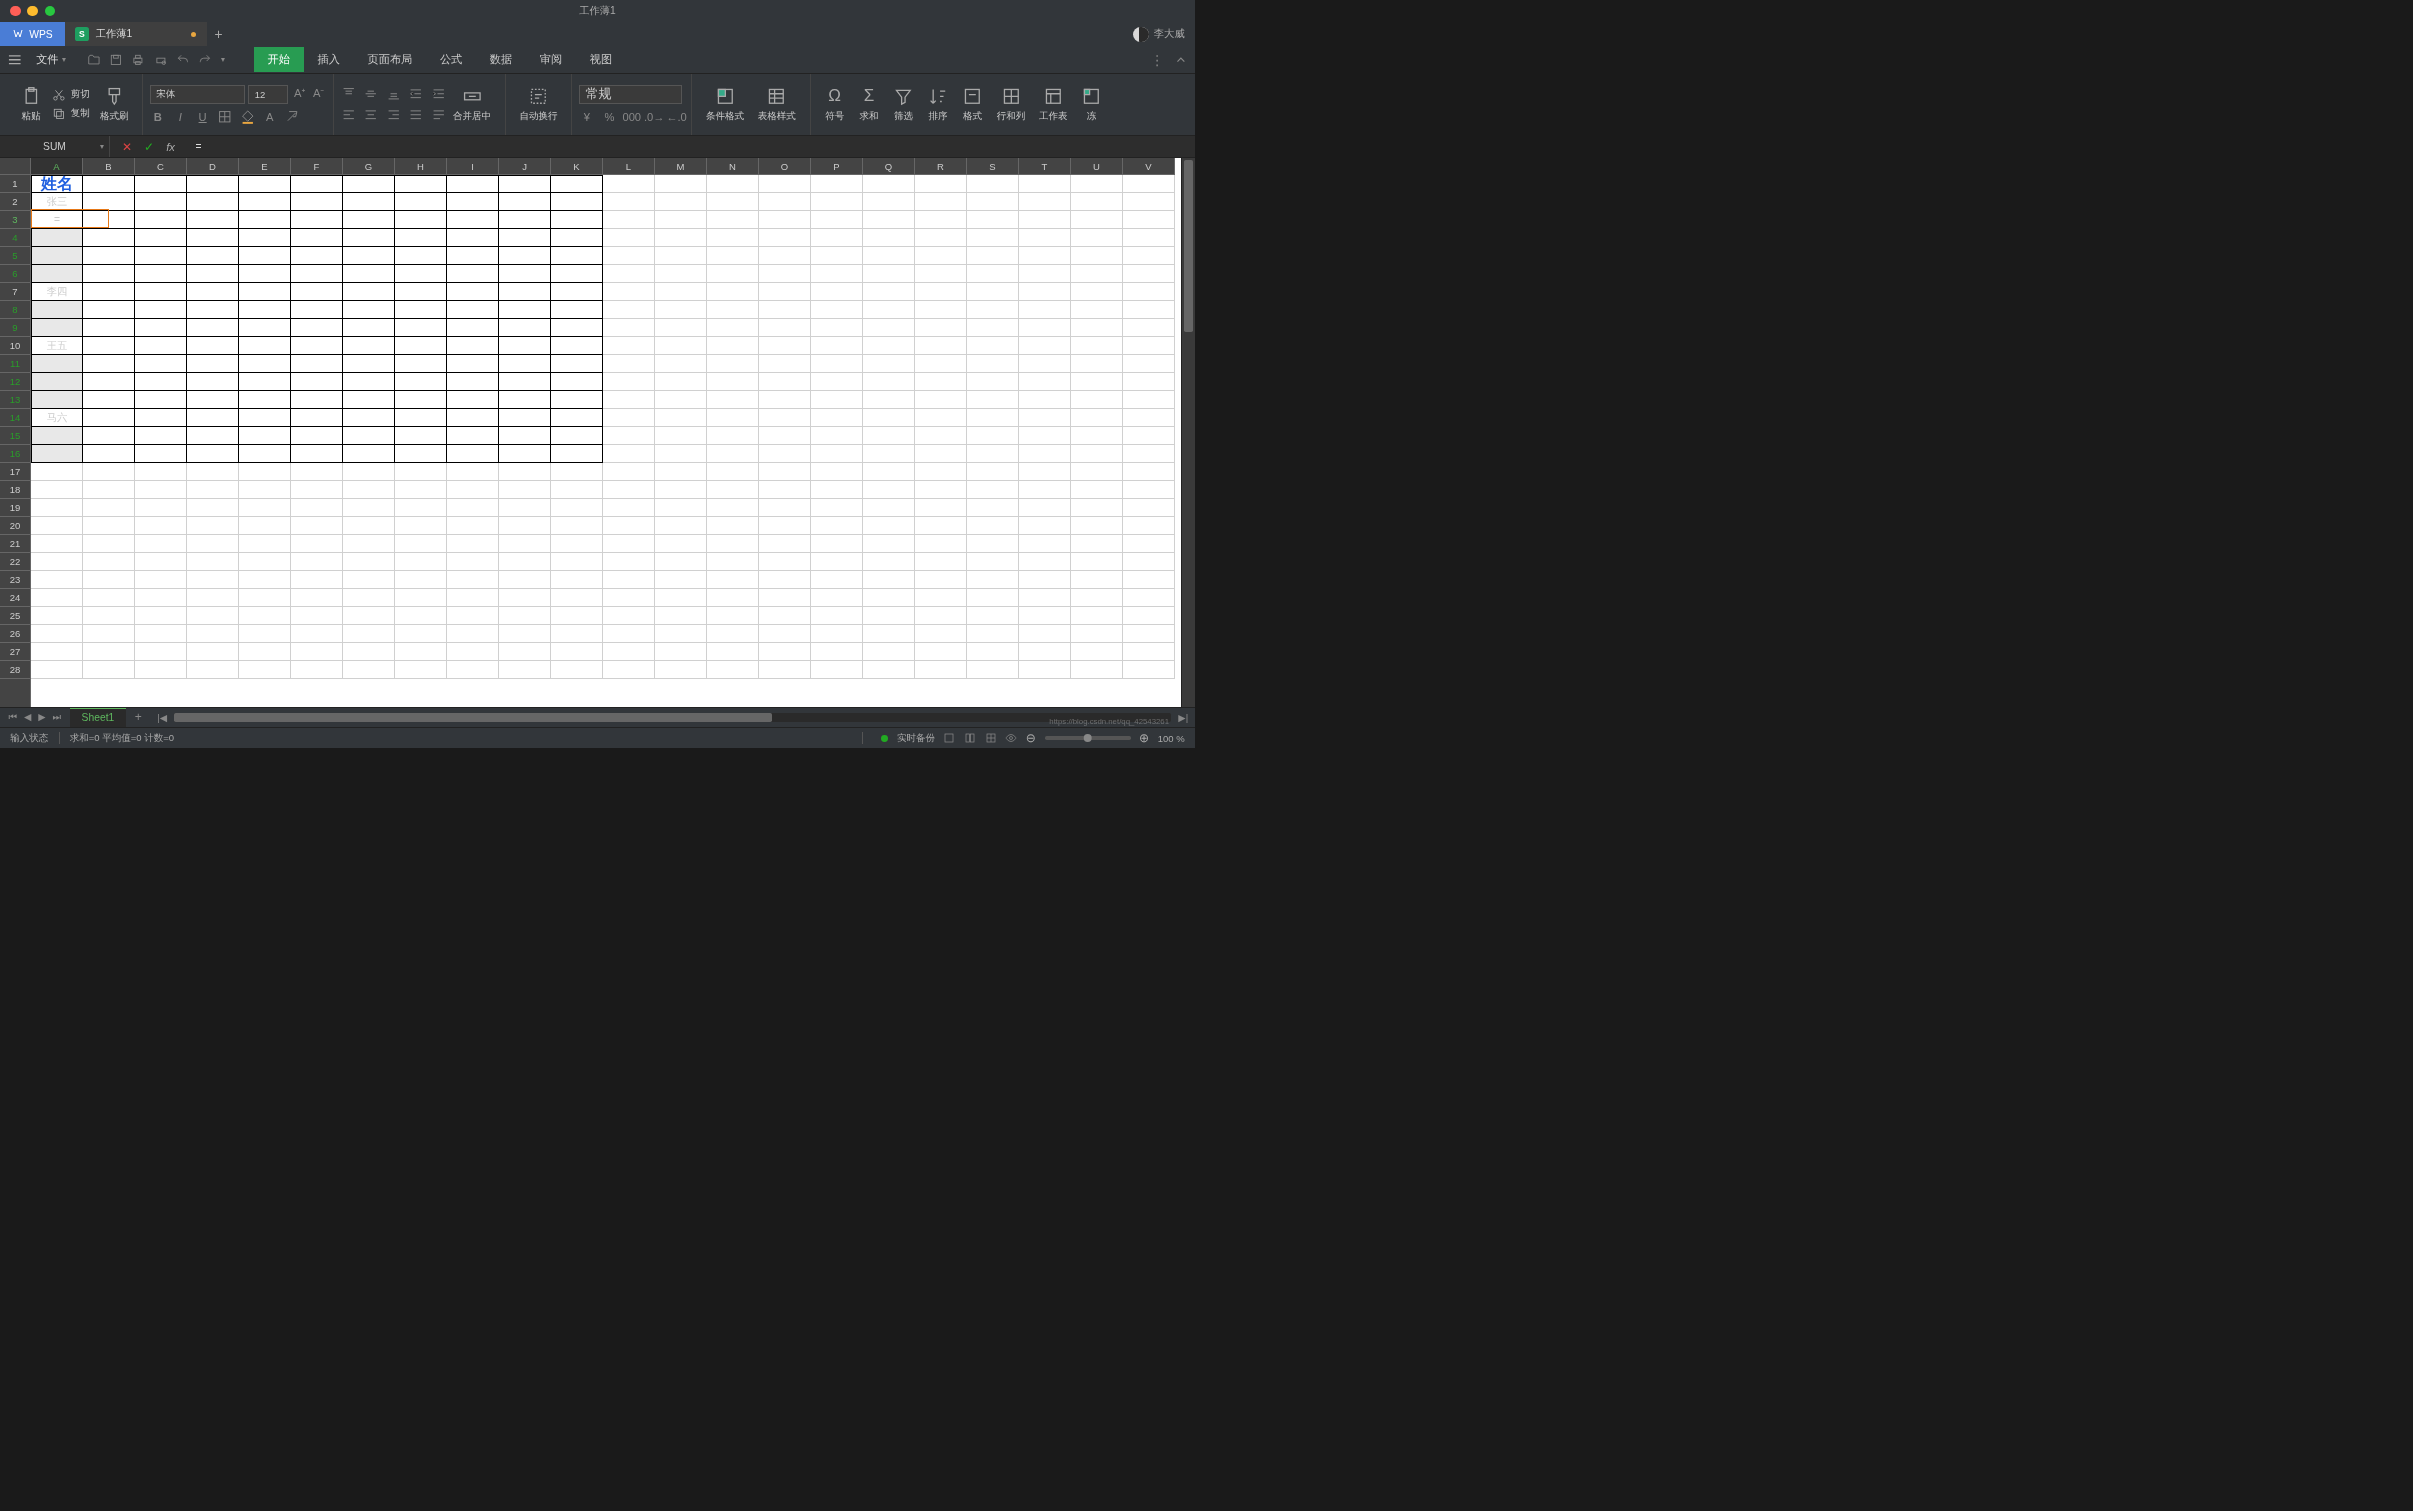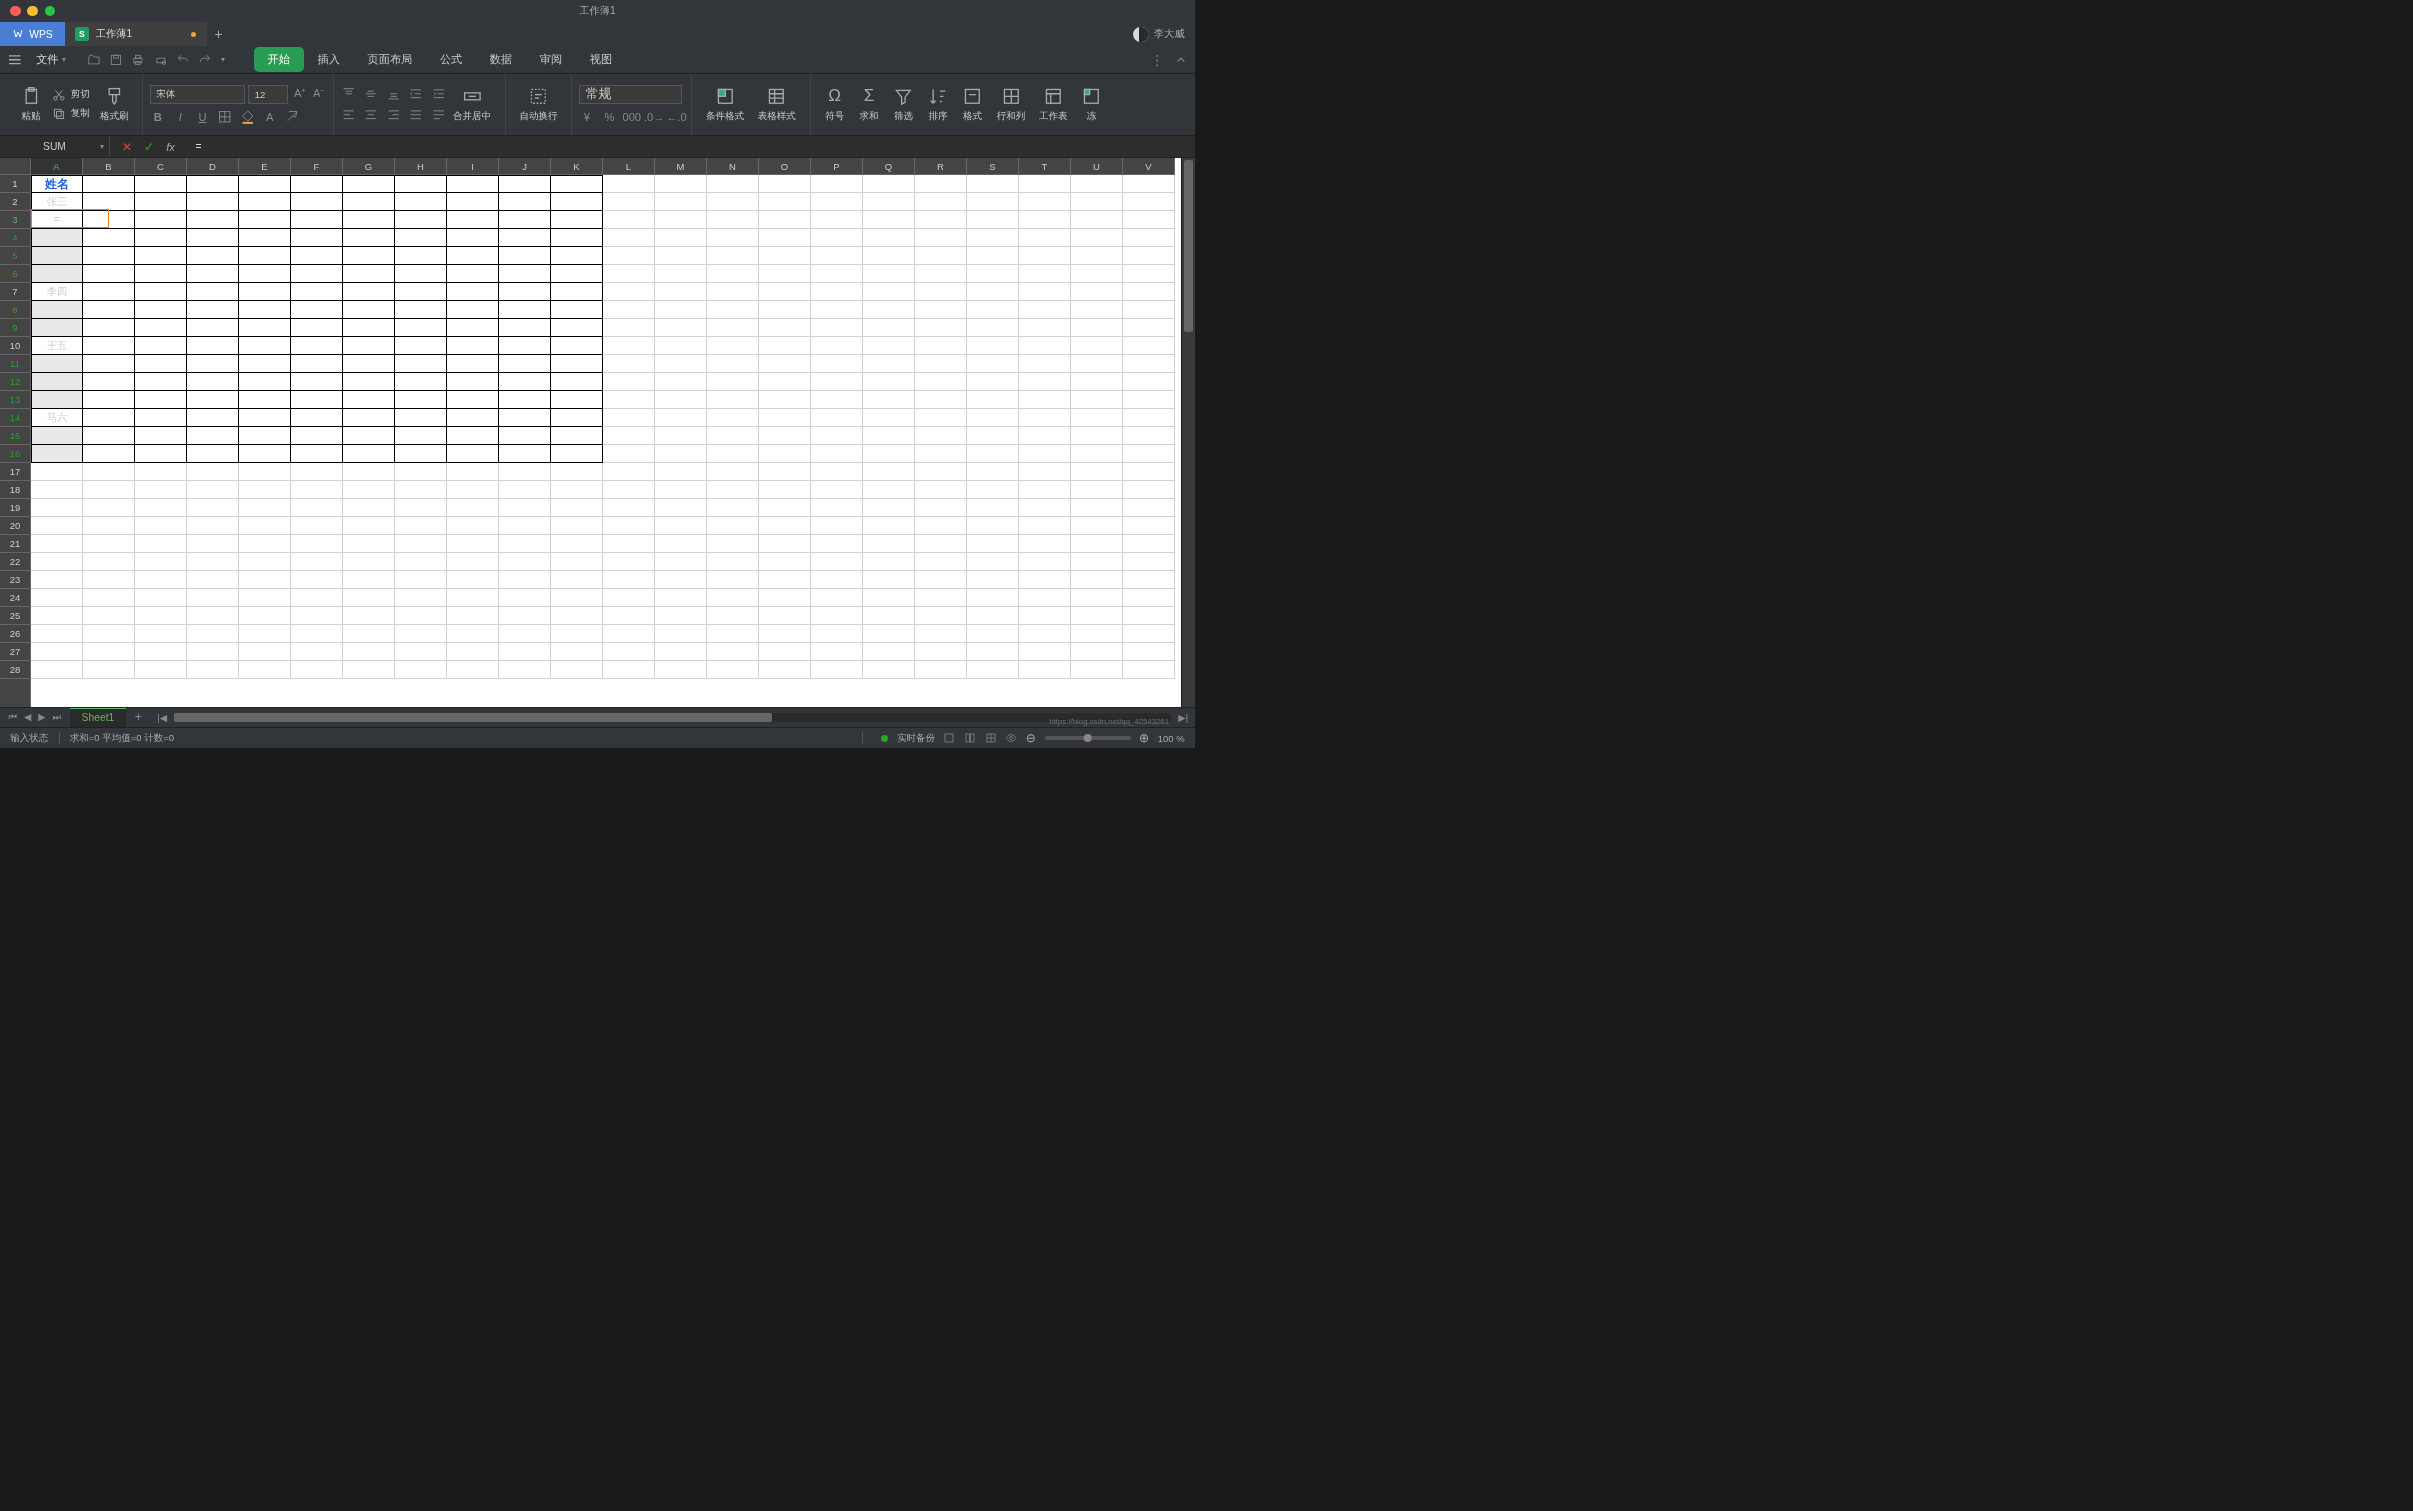--- a/index.html
+++ b/index.html
@@ -27,21 +27,21 @@
 
 
 .menubar { height: 27.6px; background: #32363a; display: flex; align-items: center; padding: 0 6.9px; gap: 17px; border-bottom: 0.9px solid #222; }
 .menu-left { display: flex; align-items: center; gap: 8.6px; }
 .hamburger { width: 15.5px; color: #aaa; }
 .file-menu { font-size: 11.2px; color: #ddd; padding: 0 5.2px; display: flex; align-items: center; gap: 3.4px; }
 .qat { display: flex; align-items: center; gap: 8.6px; margin-left: 6.9px; }
 .qat-ico { width: 13.8px; height: 13.8px; color: #888; display: flex; align-items: center; justify-content: center; }
 .ribbon-tabs { display: flex; align-items: center; margin-left: 12px; gap: 0; }
 .ribbon-tab { padding: 5.2px 13.8px; font-size: 11.2px; color: #ccc; }
-.ribbon-tab.active { background: #289c52; border-radius: 5px; color: #fff; }
+.ribbon-tab.active { background: #289c52; border-radius: 0; color: #fff; }
 .menu-right { margin-left: auto; display: flex; align-items: center; gap: 10.3px; color: #888; }
 
 
 .ribbon { height: 62px; background: #32363a; display: flex; align-items: center; padding: 0 6.9px; border-bottom: 0.9px solid #222; }
 .rgroup { display: flex; align-items: center; height: 100%; padding: 0 6.9px; border-right: 0.9px solid #444; }
 .rgroup:last-child { border-right: none; }
 .big-btn { display: flex; flex-direction: column; align-items: center; justify-content: center; gap: 3.4px; padding: 0 6.9px; font-size: 9.5px; color: #ccc; height: 100%; }
 .big-btn .ico { width: 20.7px; height: 20.7px; color: #aaa; display: flex; align-items: center; justify-content: center; }
 .sm-btns { display: flex; flex-direction: column; gap: 5.2px; padding: 0 3.4px; }
 .sm-btn { display: flex; align-items: center; gap: 5.2px; font-size: 9.5px; color: #ccc; }
@@ -75,21 +75,21 @@
 .rowhdr.green { color: #2a9d2a; }
 .hdr-row { display: flex; }
 .body { display: flex; flex: 1; overflow: hidden; }
 .cells-col { flex: 1; overflow: hidden; position: relative; }
 .row { display: flex; height: 18px; }
 .cell { width: 52px; height: 18px; border-right: 0.9px solid #d0d0d0; border-bottom: 0.9px solid #d0d0d0; font-size: 10.3px; display: flex; align-items: center; justify-content: center; background: #fff; }
 .cell.bordered { border-right: 0.9px solid #000; border-bottom: 0.9px solid #000; }
 .cell.bordered-top { border-top: 0.9px solid #000; }
 .cell.bordered-left { border-left: 0.9px solid #000; }
 .cell.greyfill { background: #e8e8e8; }
-.cell.header-cell { color: #2060e0; font-weight: bold; font-family: "KaiTi", serif; font-size: 12px; text-align: center; }
+.cell.header-cell { color: #2060e0; font-weight: bold; font-family: "KaiTi", serif; font-size: 16px; text-align: center; }
 .cursor-cell { position: absolute; border: 1.7px solid #e67817; pointer-events: none; }
 .vscroll { width: 13.8px; background: #3a3a3a; border-left: 0.9px solid #222; position: relative; }
 .vscroll-thumb { position: absolute; top: 1.7px; left: 1.7px; right: 1.7px; height: 172px; background: #666; border-radius: 1.7px; }
 
 
 .sheetbar { height: 20.7px; background: #32363a; display: flex; align-items: center; border-top: 0.9px solid #222; }
 .sheet-nav { display: flex; gap: 6.9px; padding: 0 8.6px; color: #888; font-size: 9.5px; }
 .sheet-tab { padding: 3.4px 12px; font-size: 10.3px; color: #5fb85f; background: #2a2a2a; border-top: 1.7px solid #5fb85f; }
 .sheet-add { padding: 0 8.6px; color: #888; font-size: 12px; }
 .hscroll { flex: 1; margin: 0 6.9px; display: flex; align-items: center; }

